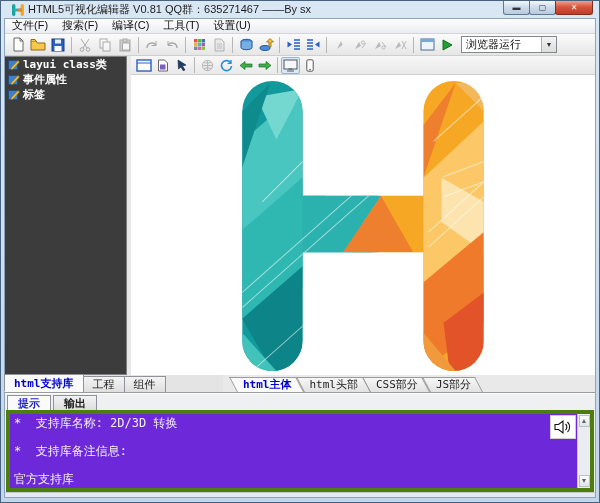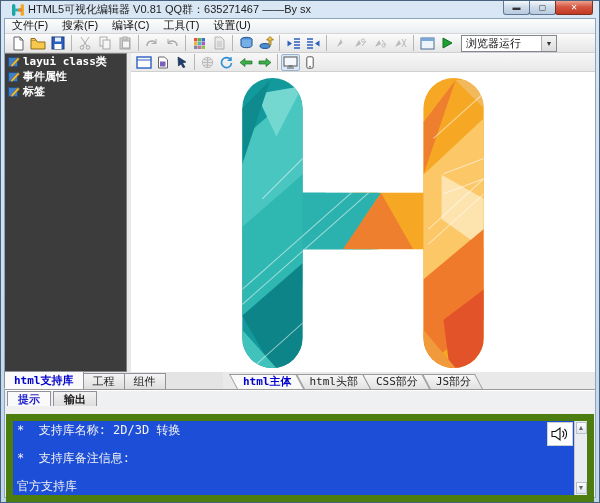--- a/index.html
+++ b/index.html
@@ -70,21 +70,21 @@
   .stab.sel::before { background:#fafafa; }
   .stab.sel .lbl { color:#0000cc; font-weight:bold; }
 
   
   .panel-tabs { height:17px; background:#eef0f2; display:flex; align-items:flex-end; 
     border-top:1px solid #fff; }
   .ptab { height:15px; padding:0 10px; font-size:11px; display:flex; align-items:center;
     border:1px solid #8f929a; border-bottom:none; background:linear-gradient(#f2f2f2,#dddddd);
     margin-left:2px; color:#222; font-weight:bold; }
   .ptab.sel { background:#fafafa; color:#2222cc; }
-  .output-wrap { position:relative; flex:1; border:7px solid #4d7c0f; margin:8px 1px; background:#1d4ed8; display:flex; }
+  .output-wrap { position:relative; flex:1; border:4px solid #4d7c0f; margin:0 1px; background:#6d28d9; display:flex; }
   .output { flex:1; padding:2px 4px; color:#f2f2f2; font-size:12px; line-height:14px;
     font-family:"DejaVu Sans Mono","Liberation Mono",monospace; white-space:pre; overflow:hidden; }
   .speaker-btn { position:absolute; top:1px; right:14px; width:26px; height:24px; background:#fff;
     border:1px solid #cfcfcf; display:flex; align-items:center; justify-content:center; }
   .vscroll { width:13px; background:#e9edf2; border-left:1px solid #c9c9c9; display:flex;
     flex-direction:column; justify-content:space-between; align-items:center; }
   .varrow { font-size:7px; color:#666; line-height:10px; width:11px; text-align:center;
     background:linear-gradient(#fdfdfd,#dfe5ec); border:1px solid #b8c2cf; margin:1px 0; }
   .statusstrip { height:5px; background:#e6ebf1; border-top:1px solid #c8c8c8; }
 </style>

